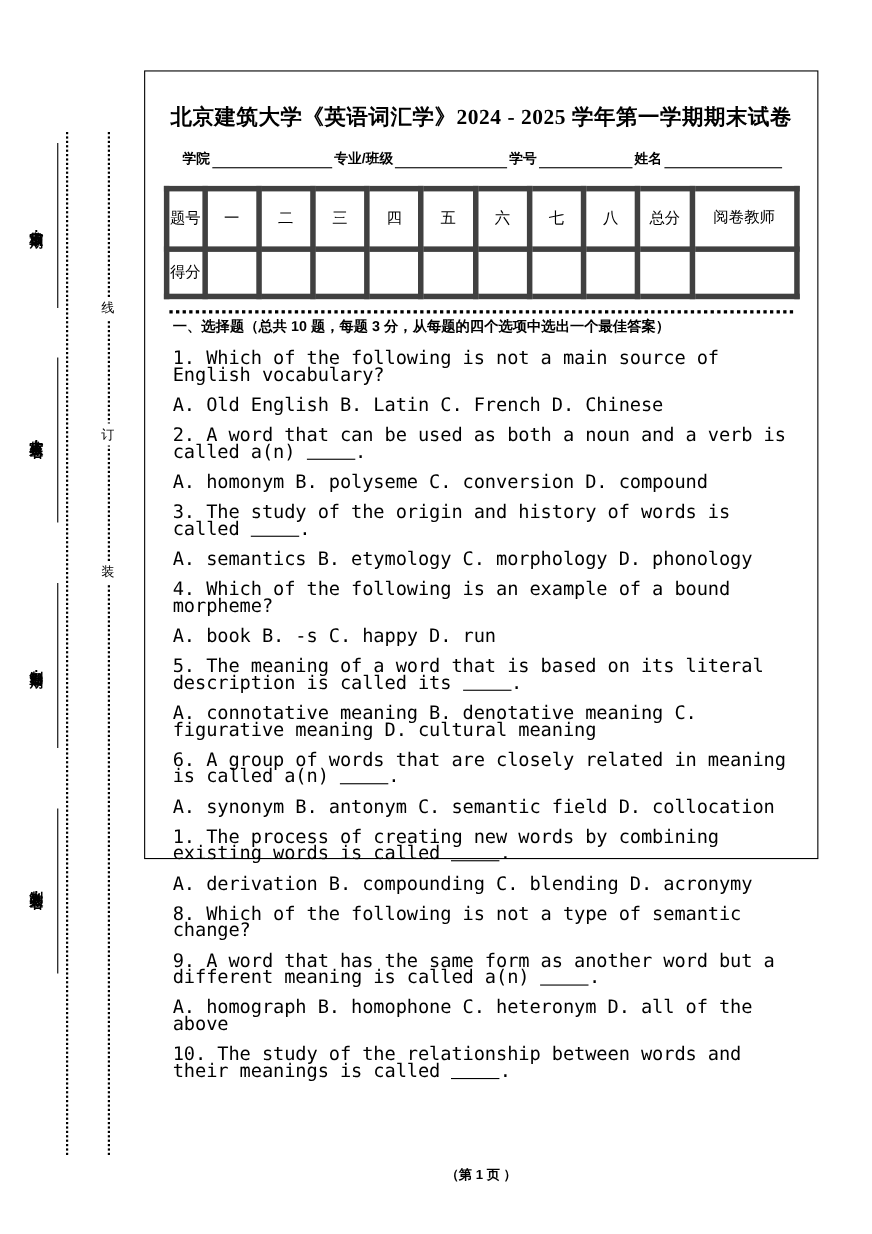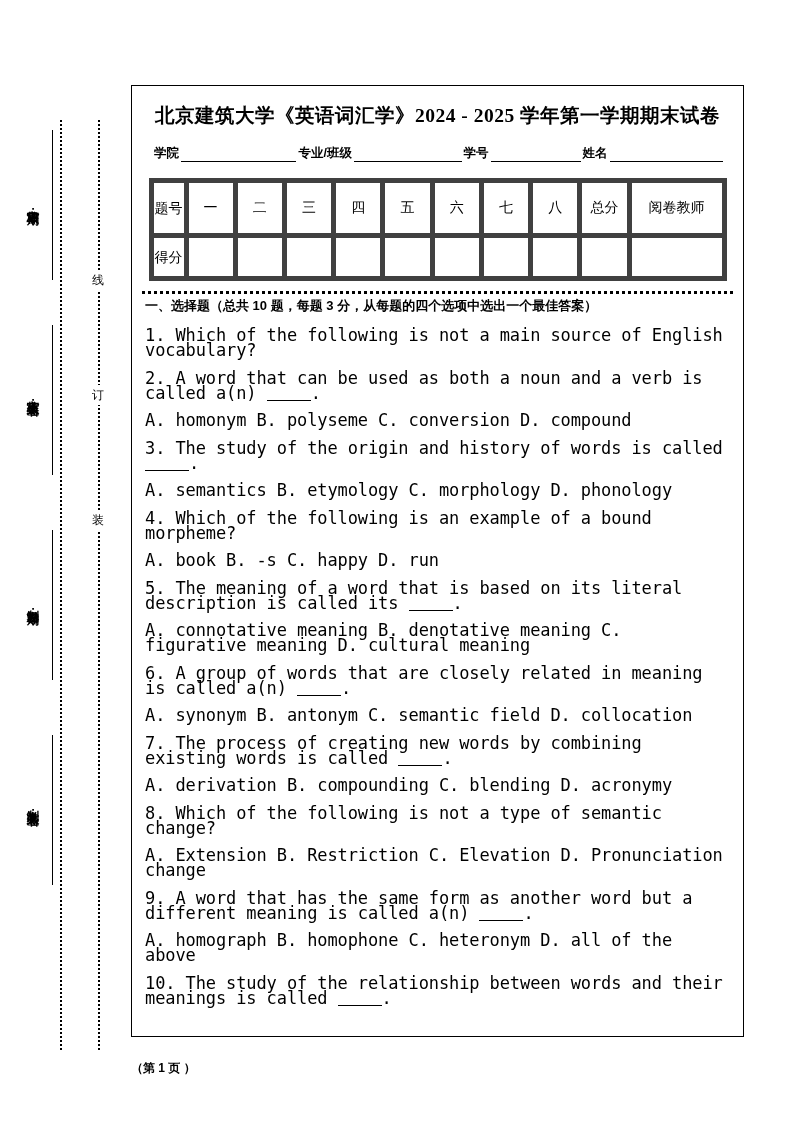--- a/index.html
+++ b/index.html
@@ -79,26 +79,26 @@
 
   .vline-1 { top: 10px;  height: 150px; }
   .vline-2 { top: 205px; height: 150px; }
   .vline-3 { top: 410px; height: 150px; }
   .vline-4 { top: 615px; height: 150px; }
 
   
   .paper {
     position: absolute;
     left: 131px;
-    top: 85px;
+    top: 64px;
     width: 613px;
-    height: 952px;
+    height: 717px;
     border: 1.4px solid #000;
     box-sizing: border-box;
-    padding: 0;
+    padding: 12px;
   }
 
   .title {
     margin: 16px 8px 0 8px;
     text-align: center;
     font-family: "Liberation Serif", "DejaVu Serif", serif;
     font-size: 19.5px;
     font-weight: bold;
     letter-spacing: 0.5px;
     white-space: nowrap;
@@ -182,21 +182,21 @@
     width: 44px;
     border-bottom: 1.3px solid #000;
     vertical-align: -2px;
   }
 
   .footer {
     position: absolute;
     left: 131px;
     top: 1060px;
     width: 613px;
-    text-align: left;
+    text-align: center;
     font-family: "Liberation Sans", "DejaVu Sans", sans-serif;
     font-size: 12px;
     font-weight: bold;
   }
 </style>
 </head>
 <body>
 
 <div class="seal-zone">
   <div class="seal-dots-outer"></div>
@@ -267,41 +267,41 @@
     </table>
   </div>
 
   <div class="dotted-sep"></div>
 
   <div class="body">
 
     <div class="section-head">一、选择题（总共 10 题，每题 3 分，从每题的四个选项中选出一个最佳答案）</div>
 
     <div class="q">1. Which of the following is not a main source of English vocabulary?</div>
+    <div class="q opts">A. Old English  B. Latin  C. French  D. Chinese</div>
 
     <div class="q"><span>2. A word that can be used as both a noun and a verb is called a(n) </span><span class="blankfill"></span><span>.</span></div>
     <div class="q opts">A. homonym  B. polyseme  C. conversion  D. compound</div>
 
     <div class="q"><span>3. The study of the origin and history of words is called </span><span class="blankfill"></span><span>.</span></div>
     <div class="q opts">A. semantics  B. etymology  C. morphology  D. phonology</div>
 
     <div class="q">4. Which of the following is an example of a bound morpheme?</div>
     <div class="q opts">A. book  B. -s  C. happy  D. run</div>
 
     <div class="q"><span>5. The meaning of a word that is based on its literal description is called its </span><span class="blankfill"></span><span>.</span></div>
     <div class="q opts">A. connotative meaning  B. denotative meaning  C. figurative meaning  D. cultural meaning</div>
 
     <div class="q"><span>6. A group of words that are closely related in meaning is called a(n) </span><span class="blankfill"></span><span>.</span></div>
     <div class="q opts">A. synonym  B. antonym  C. semantic field  D. collocation</div>
 
-    <div class="q"><span>7. The process of creating new words by combining existing words is called </span><span class="blankfill"></span><span>.</span></div>
+    <div class="q"><span>1. The process of creating new words by combining existing words is called </span><span class="blankfill"></span><span>.</span></div>
     <div class="q opts">A. derivation  B. compounding  C. blending  D. acronymy</div>
 
     <div class="q">8. Which of the following is not a type of semantic change?</div>
-    <div class="q opts">A. Extension  B. Restriction  C. Elevation  D. Pronunciation change</div>
 
     <div class="q"><span>9. A word that has the same form as another word but a different meaning is called a(n) </span><span class="blankfill"></span><span>.</span></div>
     <div class="q opts">A. homograph  B. homophone  C. heteronym  D. all of the above</div>
 
     <div class="q"><span>10. The study of the relationship between words and their meanings is called </span><span class="blankfill"></span><span>.</span></div>
 
   </div>
 </div>
 
 <div class="footer">（第 1 页 ）</div>

